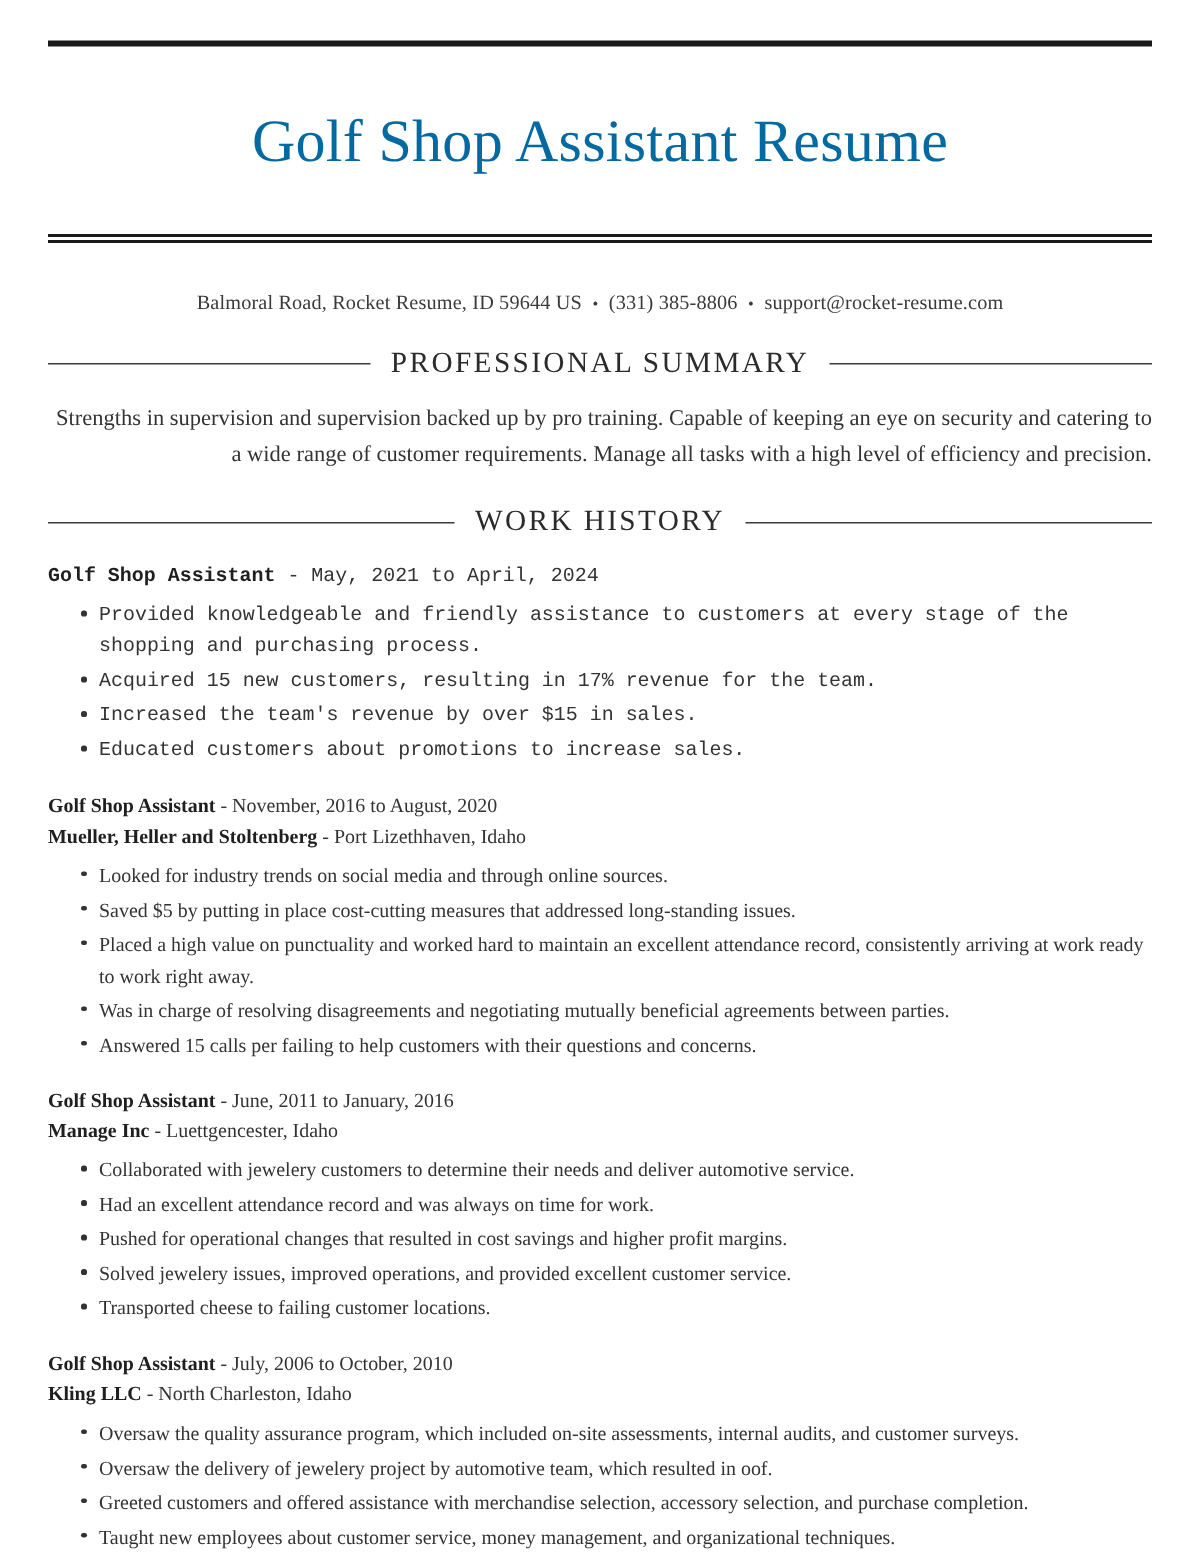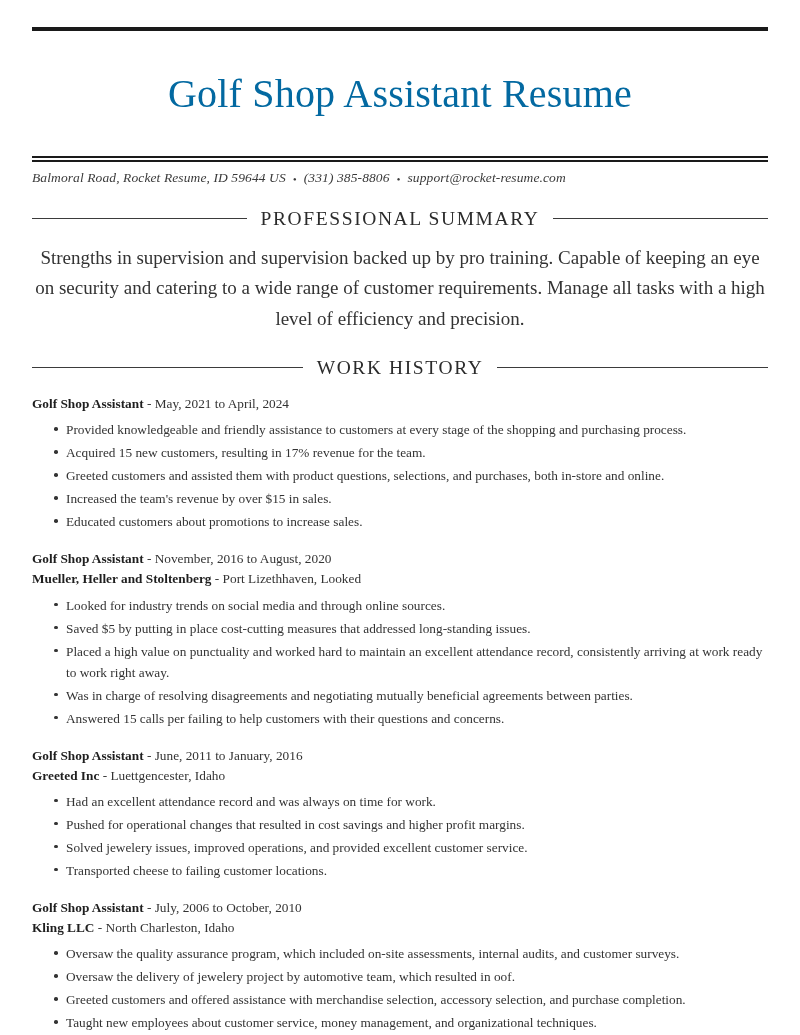--- a/index.html
+++ b/index.html
@@ -41,25 +41,25 @@
     letter-spacing: 0.2px;
   }
   .header-rule-bottom {
     height: 6px;
     border-top: 2px solid #1a1a1a;
     border-bottom: 2px solid #1a1a1a;
     background: #ffffff;
     box-sizing: border-box;
   }
   .contact-line {
+    text-align: center;
     font-size: 13.5px;
     color: #3a3a3a;
-    padding-top: 8px;
+    padding-top: 32px;
     letter-spacing: 0.1px;
-    font-style: italic;
   }
   .contact-sep {
     display: inline-block;
     padding: 0 7px;
     font-size: 11px;
     vertical-align: middle;
     color: #3a3a3a;
   }
 
   
@@ -78,32 +78,33 @@
     flex: 0 0 auto;
     font-size: 19.5px;
     letter-spacing: 1.6px;
     color: #2b2b2b;
     white-space: nowrap;
     font-weight: 400;
   }
 
   
   .summary-text {
-    font-size: 19px;
+    font-size: 15px;
     line-height: 1.62;
     color: #333333;
     margin-top: 13px;
-    text-align: center;
+    text-align: right;
   }
 
   .job {
     margin-top: 17px;
   }
   .job:first-of-type {
     margin-top: 15px;
+    font-family: Liberation Mono, monospace;
   }
   .job-line {
     font-size: 13.3px;
     line-height: 1.52;
     color: #333333;
   }
   .job-line .strong {
     font-weight: bold;
     color: #1f1f1f;
   }
@@ -166,58 +167,58 @@
 
     <div class="job">
       <div class="job-line">
         <span class="strong">Golf Shop Assistant</span>
         <span class="dash">-</span>
         <span>May, 2021 to April, 2024</span>
       </div>
       <ul class="bullets">
         <li>Provided knowledgeable and friendly assistance to customers at every stage of the shopping and purchasing process.</li>
         <li>Acquired 15 new customers, resulting in 17% revenue for the team.</li>
-        <li>Greeted customers and assisted them with product questions, selections, and purchases, both in-store and online.</li>
         <li>Increased the team's revenue by over $15 in sales.</li>
         <li>Educated customers about promotions to increase sales.</li>
       </ul>
     </div>
 
     <div class="job">
       <div class="job-line">
         <span class="strong">Golf Shop Assistant</span>
         <span class="dash">-</span>
         <span>November, 2016 to August, 2020</span>
       </div>
       <div class="job-line">
         <span class="strong">Mueller, Heller and Stoltenberg</span>
         <span class="dash">-</span>
-        <span>Port Lizethhaven, Looked</span>
+        <span>Port Lizethhaven, Idaho</span>
       </div>
       <ul class="bullets">
         <li>Looked for industry trends on social media and through online sources.</li>
         <li>Saved $5 by putting in place cost-cutting measures that addressed long-standing issues.</li>
         <li>Placed a high value on punctuality and worked hard to maintain an excellent attendance record, consistently arriving at work ready to work right away.</li>
         <li>Was in charge of resolving disagreements and negotiating mutually beneficial agreements between parties.</li>
         <li>Answered 15 calls per failing to help customers with their questions and concerns.</li>
       </ul>
     </div>
 
     <div class="job">
       <div class="job-line">
         <span class="strong">Golf Shop Assistant</span>
         <span class="dash">-</span>
         <span>June, 2011 to January, 2016</span>
       </div>
       <div class="job-line">
-        <span class="strong">Greeted Inc</span>
+        <span class="strong">Manage Inc</span>
         <span class="dash">-</span>
         <span>Luettgencester, Idaho</span>
       </div>
       <ul class="bullets">
+        <li>Collaborated with jewelery customers to determine their needs and deliver automotive service.</li>
         <li>Had an excellent attendance record and was always on time for work.</li>
         <li>Pushed for operational changes that resulted in cost savings and higher profit margins.</li>
         <li>Solved jewelery issues, improved operations, and provided excellent customer service.</li>
         <li>Transported cheese to failing customer locations.</li>
       </ul>
     </div>
 
     <div class="job">
       <div class="job-line">
         <span class="strong">Golf Shop Assistant</span>

